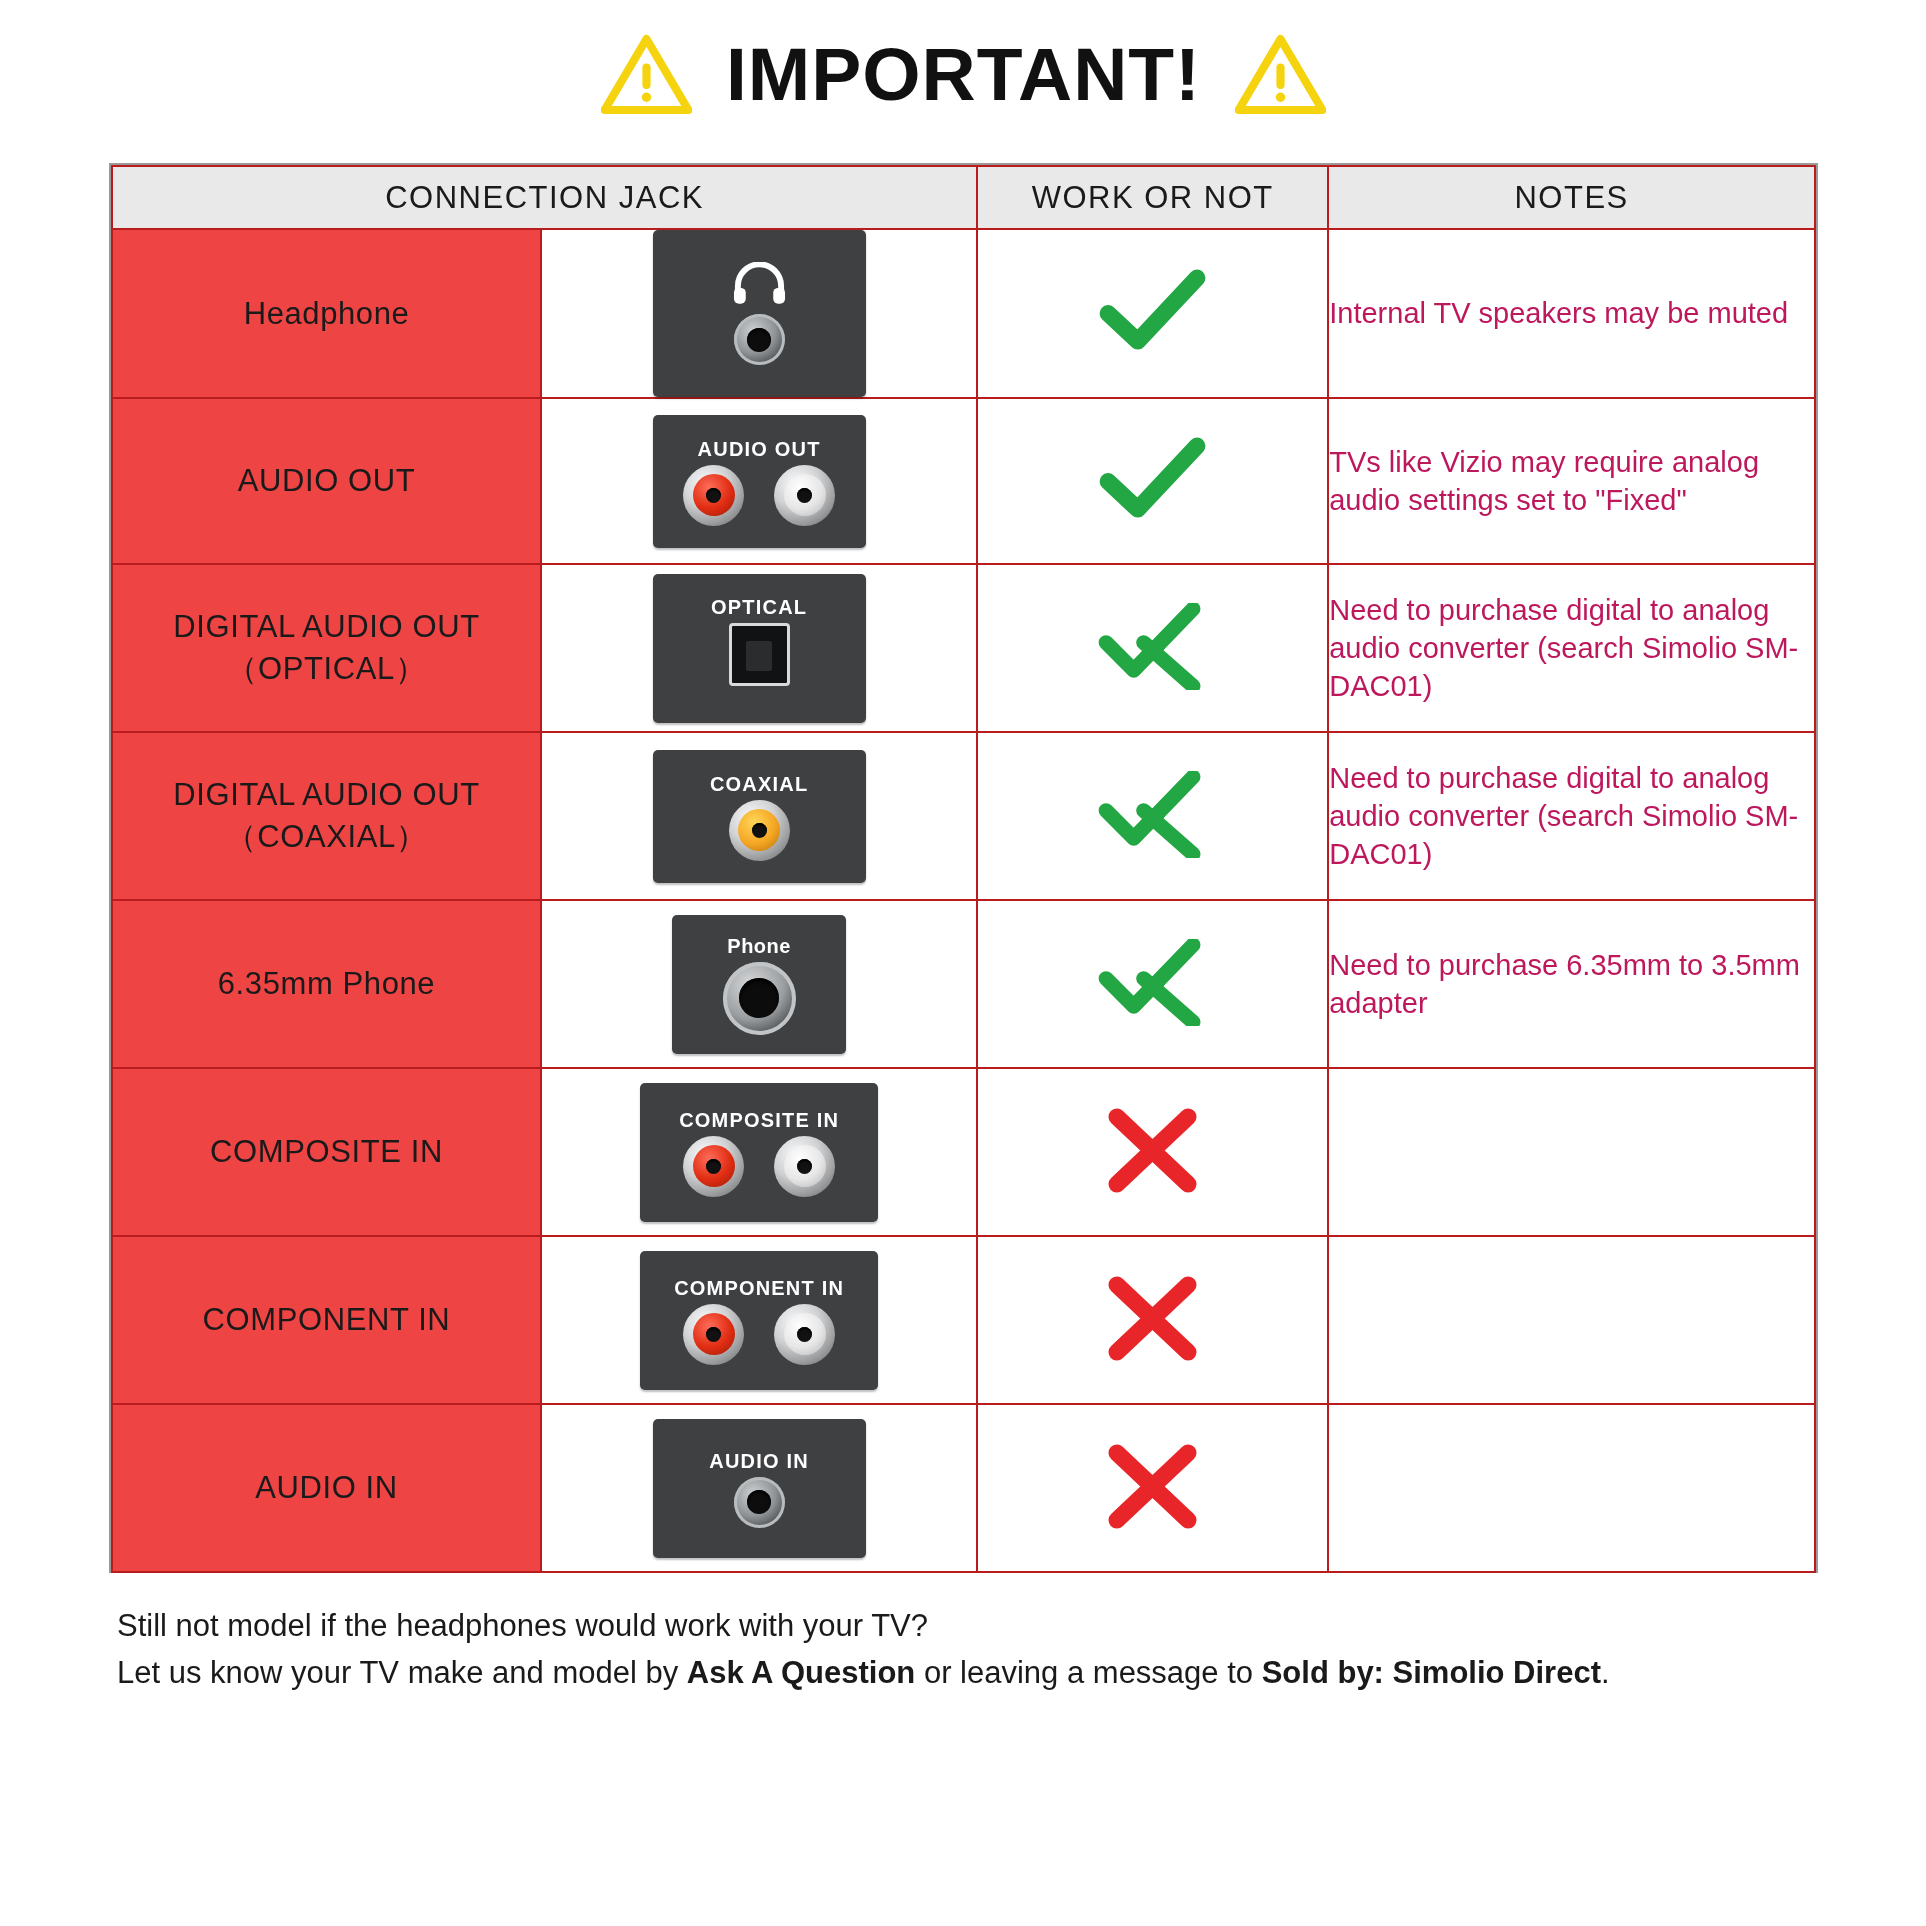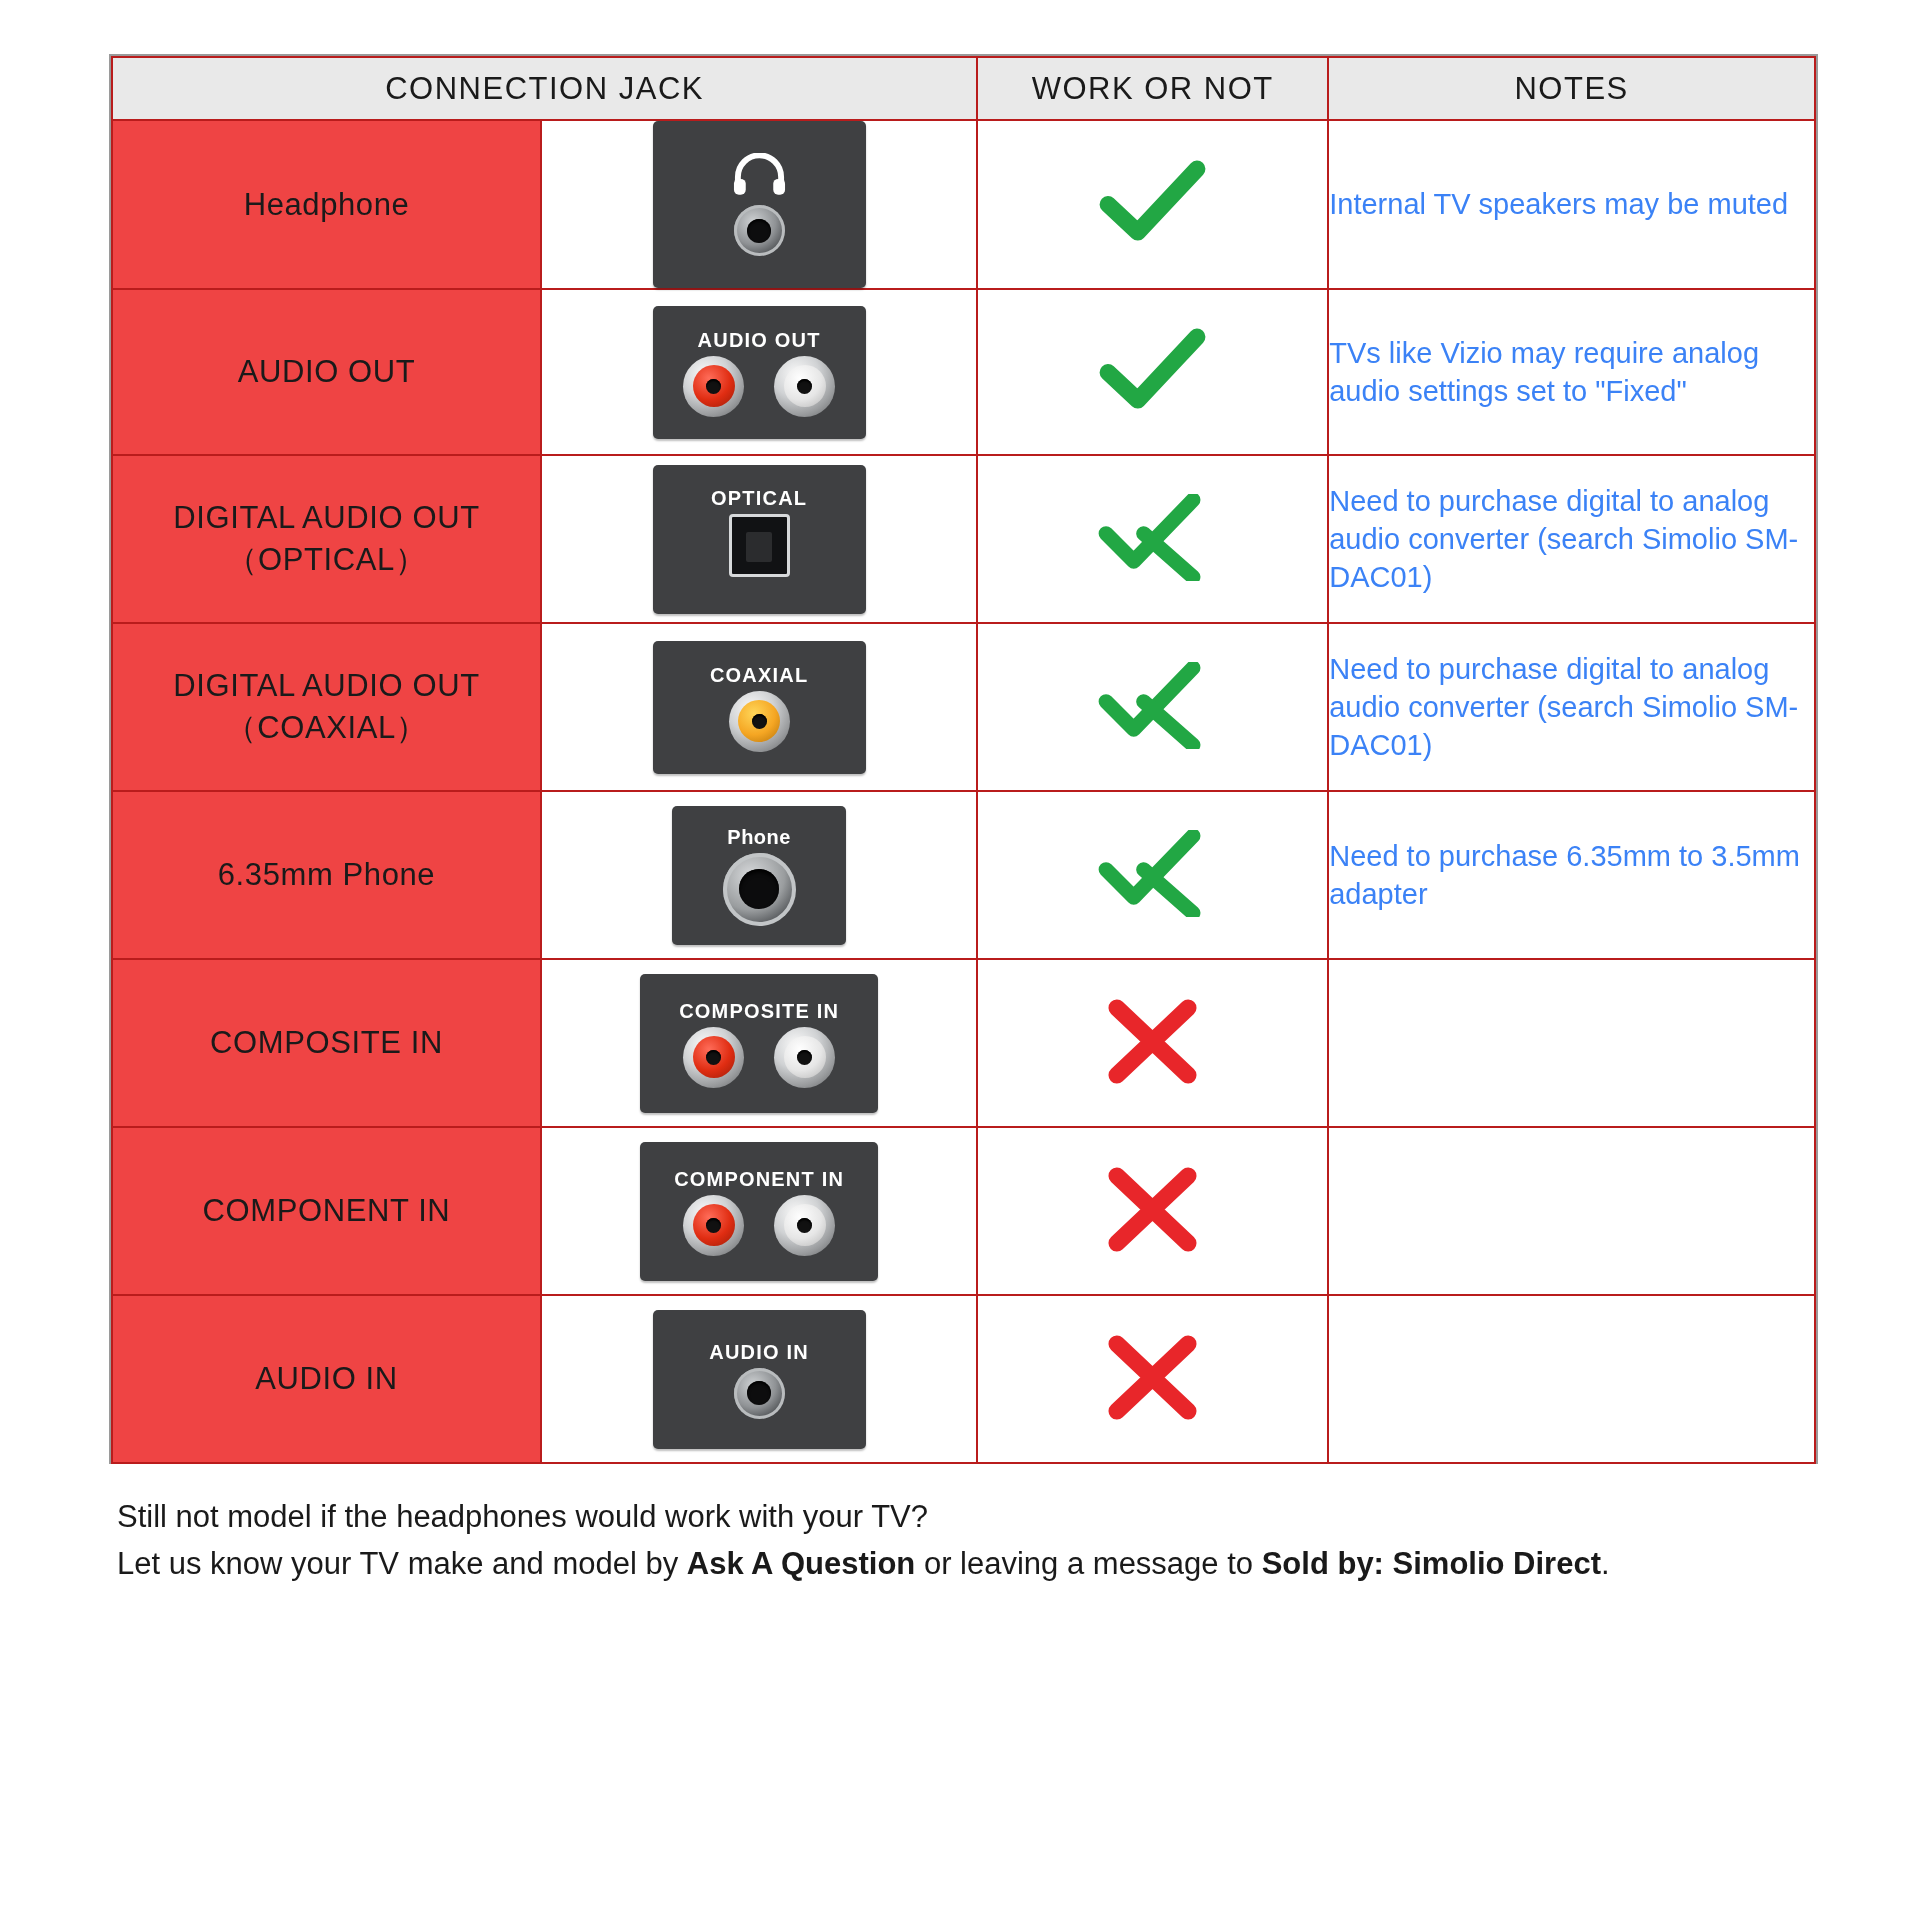--- a/index.html
+++ b/index.html
@@ -102,21 +102,21 @@
   }
   td.work {
     background: #ffffff;
     text-align: center;
     vertical-align: middle;
   }
   td.notes {
     background: #ffffff;
     font-size: 29px;
     line-height: 1.32;
-    color: #3b82f6;
+    color: #be185d;
     padding: 10px 20px 10px 22px;
     vertical-align: middle;
   }
 
   
   .plate {
     display: inline-flex;
     flex-direction: column;
     align-items: center;
     justify-content: center;
@@ -237,20 +237,33 @@
     color: #1a1a1a;
   }
   .footer b { font-weight: bold; }
 </style>
 </head>
 <body>
 
 <div class="page">
 
   <div class="header">
+    <div class="header-line1">
+      <svg class="warn-icon" viewBox="0 0 100 90">
+        <path d="M50 6 L96 84 L4 84 Z" fill="none" stroke="#f5d30f" stroke-width="9" stroke-linejoin="round"></path>
+        <rect x="45.5" y="33" width="9" height="28" rx="4.5" fill="#f5d30f"></rect>
+        <circle cx="50" cy="70" r="5.2" fill="#f5d30f"></circle>
+      </svg>
+      <div class="important-text">IMPORTANT!</div>
+      <svg class="warn-icon" viewBox="0 0 100 90">
+        <path d="M50 6 L96 84 L4 84 Z" fill="none" stroke="#f5d30f" stroke-width="9" stroke-linejoin="round"></path>
+        <rect x="45.5" y="33" width="9" height="28" rx="4.5" fill="#f5d30f"></rect>
+        <circle cx="50" cy="70" r="5.2" fill="#f5d30f"></circle>
+      </svg>
+    </div>
   </div>
 
   <div class="table-wrap">
     <table class="compat">
       <colgroup>
         <col class="col-jack-label">
         <col class="col-jack-img">
         <col class="col-work">
         <col class="col-notes">
       </colgroup>

